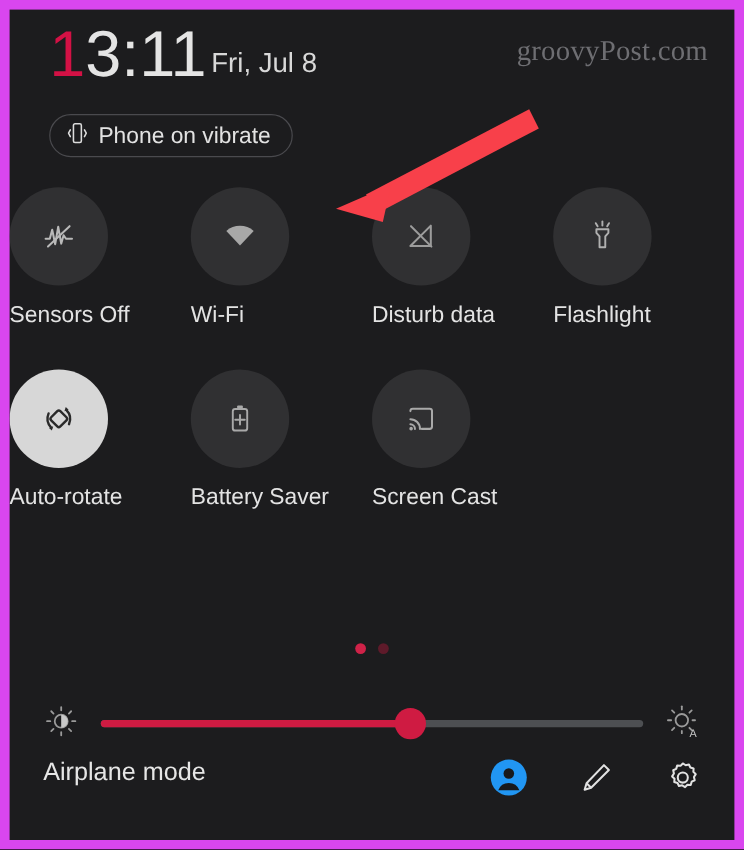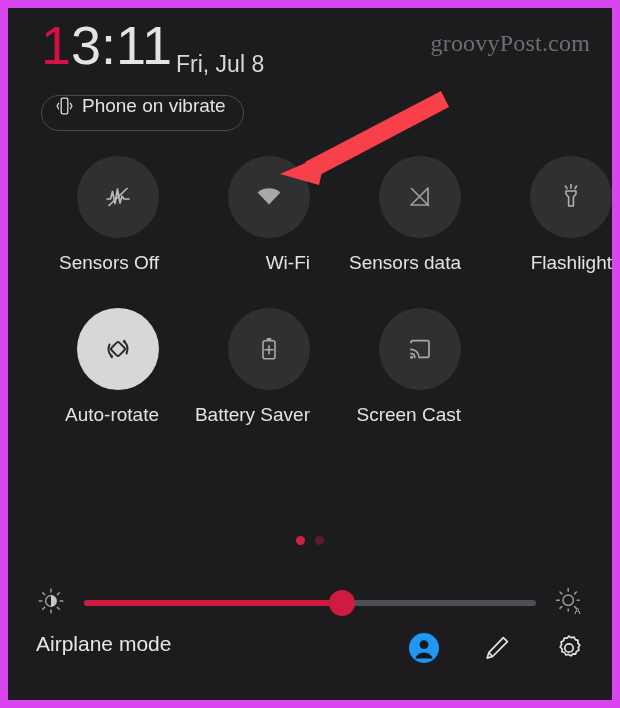--- a/index.html
+++ b/index.html
@@ -39,21 +39,21 @@
     color: #e8e8e8;
     line-height: 62px;
     white-space: nowrap;
   }
   .clock-red { color: #d31145; }
   .clock-white { color: #e4e4e4; }
 
   #date {
     position: absolute;
     left: 168px;
-    top: 43px;
+    top: 31px;
     font-size: 23px;
     font-weight: 400;
     color: #d8d8d8;
     white-space: nowrap;
   }
 
   #watermark {
     position: absolute;
     right: 22px;
     top: 22px;
@@ -67,20 +67,21 @@
   
   #vibrate-pill {
     position: absolute;
     left: 33px;
     top: 87px;
     height: 36px;
     padding: 0 17px 0 14px;
     border: 1px solid #4a4a4e;
     border-radius: 18px;
     display: flex;
+    align-items: center;
     gap: 9px;
     background: transparent;
   }
   #vibrate-pill .lbl {
     font-size: 19px;
     color: #e2e2e2;
     white-space: nowrap;
     line-height: 1;
   }
 
@@ -90,21 +91,21 @@
     left: 0;
     top: 148px;
     width: 100%;
     display: grid;
     grid-template-columns: repeat(4, 1fr);
     row-gap: 36px;
   }
   .tile {
     display: flex;
     flex-direction: column;
-    align-items: flex-end;
+    align-items: flex-start;
   }
   .tile-circle {
     width: 82px;
     height: 82px;
     border-radius: 50%;
     background: #303032;
     display: flex;
     align-items: center;
     justify-content: center;
   }
@@ -251,21 +252,21 @@
 
     <div class="tile">
       <div class="tile-circle">
         <span>
           <svg width="40" height="40" viewBox="0 0 40 40">
             <path d="M28 11 L28 28 L11 28 Z" fill="none" stroke="#9c9c9c" stroke-width="1.7" stroke-linejoin="round"></path>
             <line x1="11.5" y1="11.5" x2="28.5" y2="28.5" stroke="#9c9c9c" stroke-width="1.7" stroke-linecap="round"></line>
           </svg>
         </span>
       </div>
-      <div class="tile-label">Sensors data</div>
+      <div class="tile-label">Disturb data</div>
     </div>
 
     <div class="tile">
       <div class="tile-circle">
         <span>
           <svg width="40" height="40" viewBox="0 0 40 40">
             <path d="M15 14 L25 14 L25 17 L22.4 20 L22.4 29 L17.6 29 L17.6 20 L15 17 Z" fill="none" stroke="#b0b0b0" stroke-width="1.6" stroke-linejoin="round"></path>
             <line x1="20" y1="7.5" x2="20" y2="11" stroke="#b0b0b0" stroke-width="1.6" stroke-linecap="round"></line>
             <line x1="14.5" y1="9" x2="16" y2="11.6" stroke="#b0b0b0" stroke-width="1.6" stroke-linecap="round"></line>
             <line x1="25.5" y1="9" x2="24" y2="11.6" stroke="#b0b0b0" stroke-width="1.6" stroke-linecap="round"></line>

